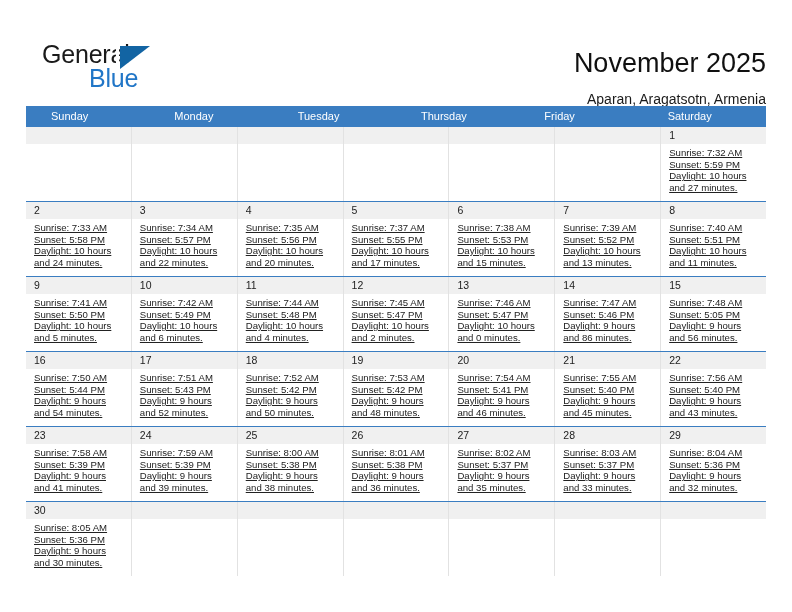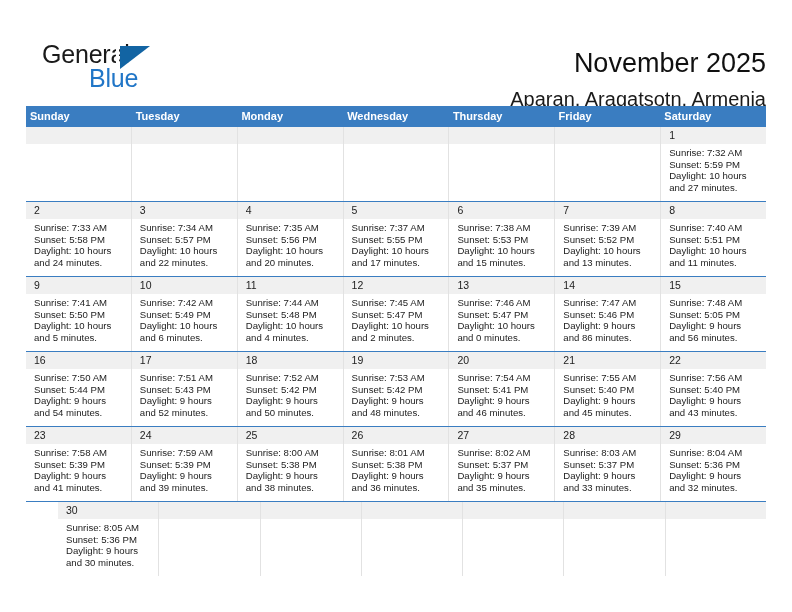--- a/index.html
+++ b/index.html
@@ -81,21 +81,21 @@
   }
   .cal-title {
     font-size: 27px;
     font-weight: normal;
     color: #101010;
     line-height: 34px;
     white-space: nowrap;
     margin-top: 18px;
   }
   .cal-subtitle {
-    font-size: 20px;
+    font-size: 14px;
     color: #1a1a1a;
     line-height: 20px;
     margin-top: 9px;
     white-space: nowrap;
   }
 
   
   .calendar {
     position: absolute;
     left: 26px;
@@ -106,31 +106,30 @@
     display: flex;
     background: #3a7dc1;
     height: 21px;
   }
   .weekhead .wh {
     flex: 1 1 0;
     min-width: 0;
     color: #ffffff;
     font-size: 11px;
     line-height: 21px;
-    padding-left: 4px;
+    padding-left: 25px;
     white-space: nowrap;
     overflow: hidden;
-    font-weight: bold;
   }
 
   .week {
     display: flex;
     border-bottom: 1.4px solid #3a7dc1;
   }
-  .week:last-child { border-bottom: none; margin-left: 32px; }
+  .week:last-child { border-bottom: none; }
 
   .cell {
     flex: 1 1 0;
     min-width: 0;
     border-right: 1px solid #e2e2e2;
     background: #ffffff;
     height: 74px;
     overflow: hidden;
   }
   .cell:last-child { border-right: none; }
@@ -139,20 +138,21 @@
     background: #f0f0f0;
     height: 17px;
     font-size: 10.5px;
     line-height: 17px;
     padding-left: 8px;
     color: #1c1c1c;
   }
   .cell.empty .daynum { background: #f0f0f0; }
   .lines {
     padding: 3px 4px 0 8px;
+    text-decoration: underline;
   }
   .lines div {
     font-size: 9.6px;
     line-height: 11.6px;
     color: #1c1c1c;
     white-space: nowrap;
   }
 </style>
 </head>
 <body>
@@ -171,23 +171,22 @@
     <div class="titles">
       <div class="cal-title">November 2025</div>
       <div class="cal-subtitle">Aparan, Aragatsotn, Armenia</div>
     </div>
 
   </div>
 
   <div class="calendar">
     <div class="weekhead" id="weekhead">
         <div class="wh">Sunday</div>
+        <div class="wh">Monday</div>
         <div class="wh">Tuesday</div>
-        <div class="wh">Monday</div>
-        <div class="wh">Wednesday</div>
         <div class="wh">Thursday</div>
         <div class="wh">Friday</div>
         <div class="wh">Saturday</div>
       </div>
     <div id="weeks">
         <div class="week">
           <div class="cell empty">
             <div class="daynum"></div>
           </div>
           <div class="cell empty">

